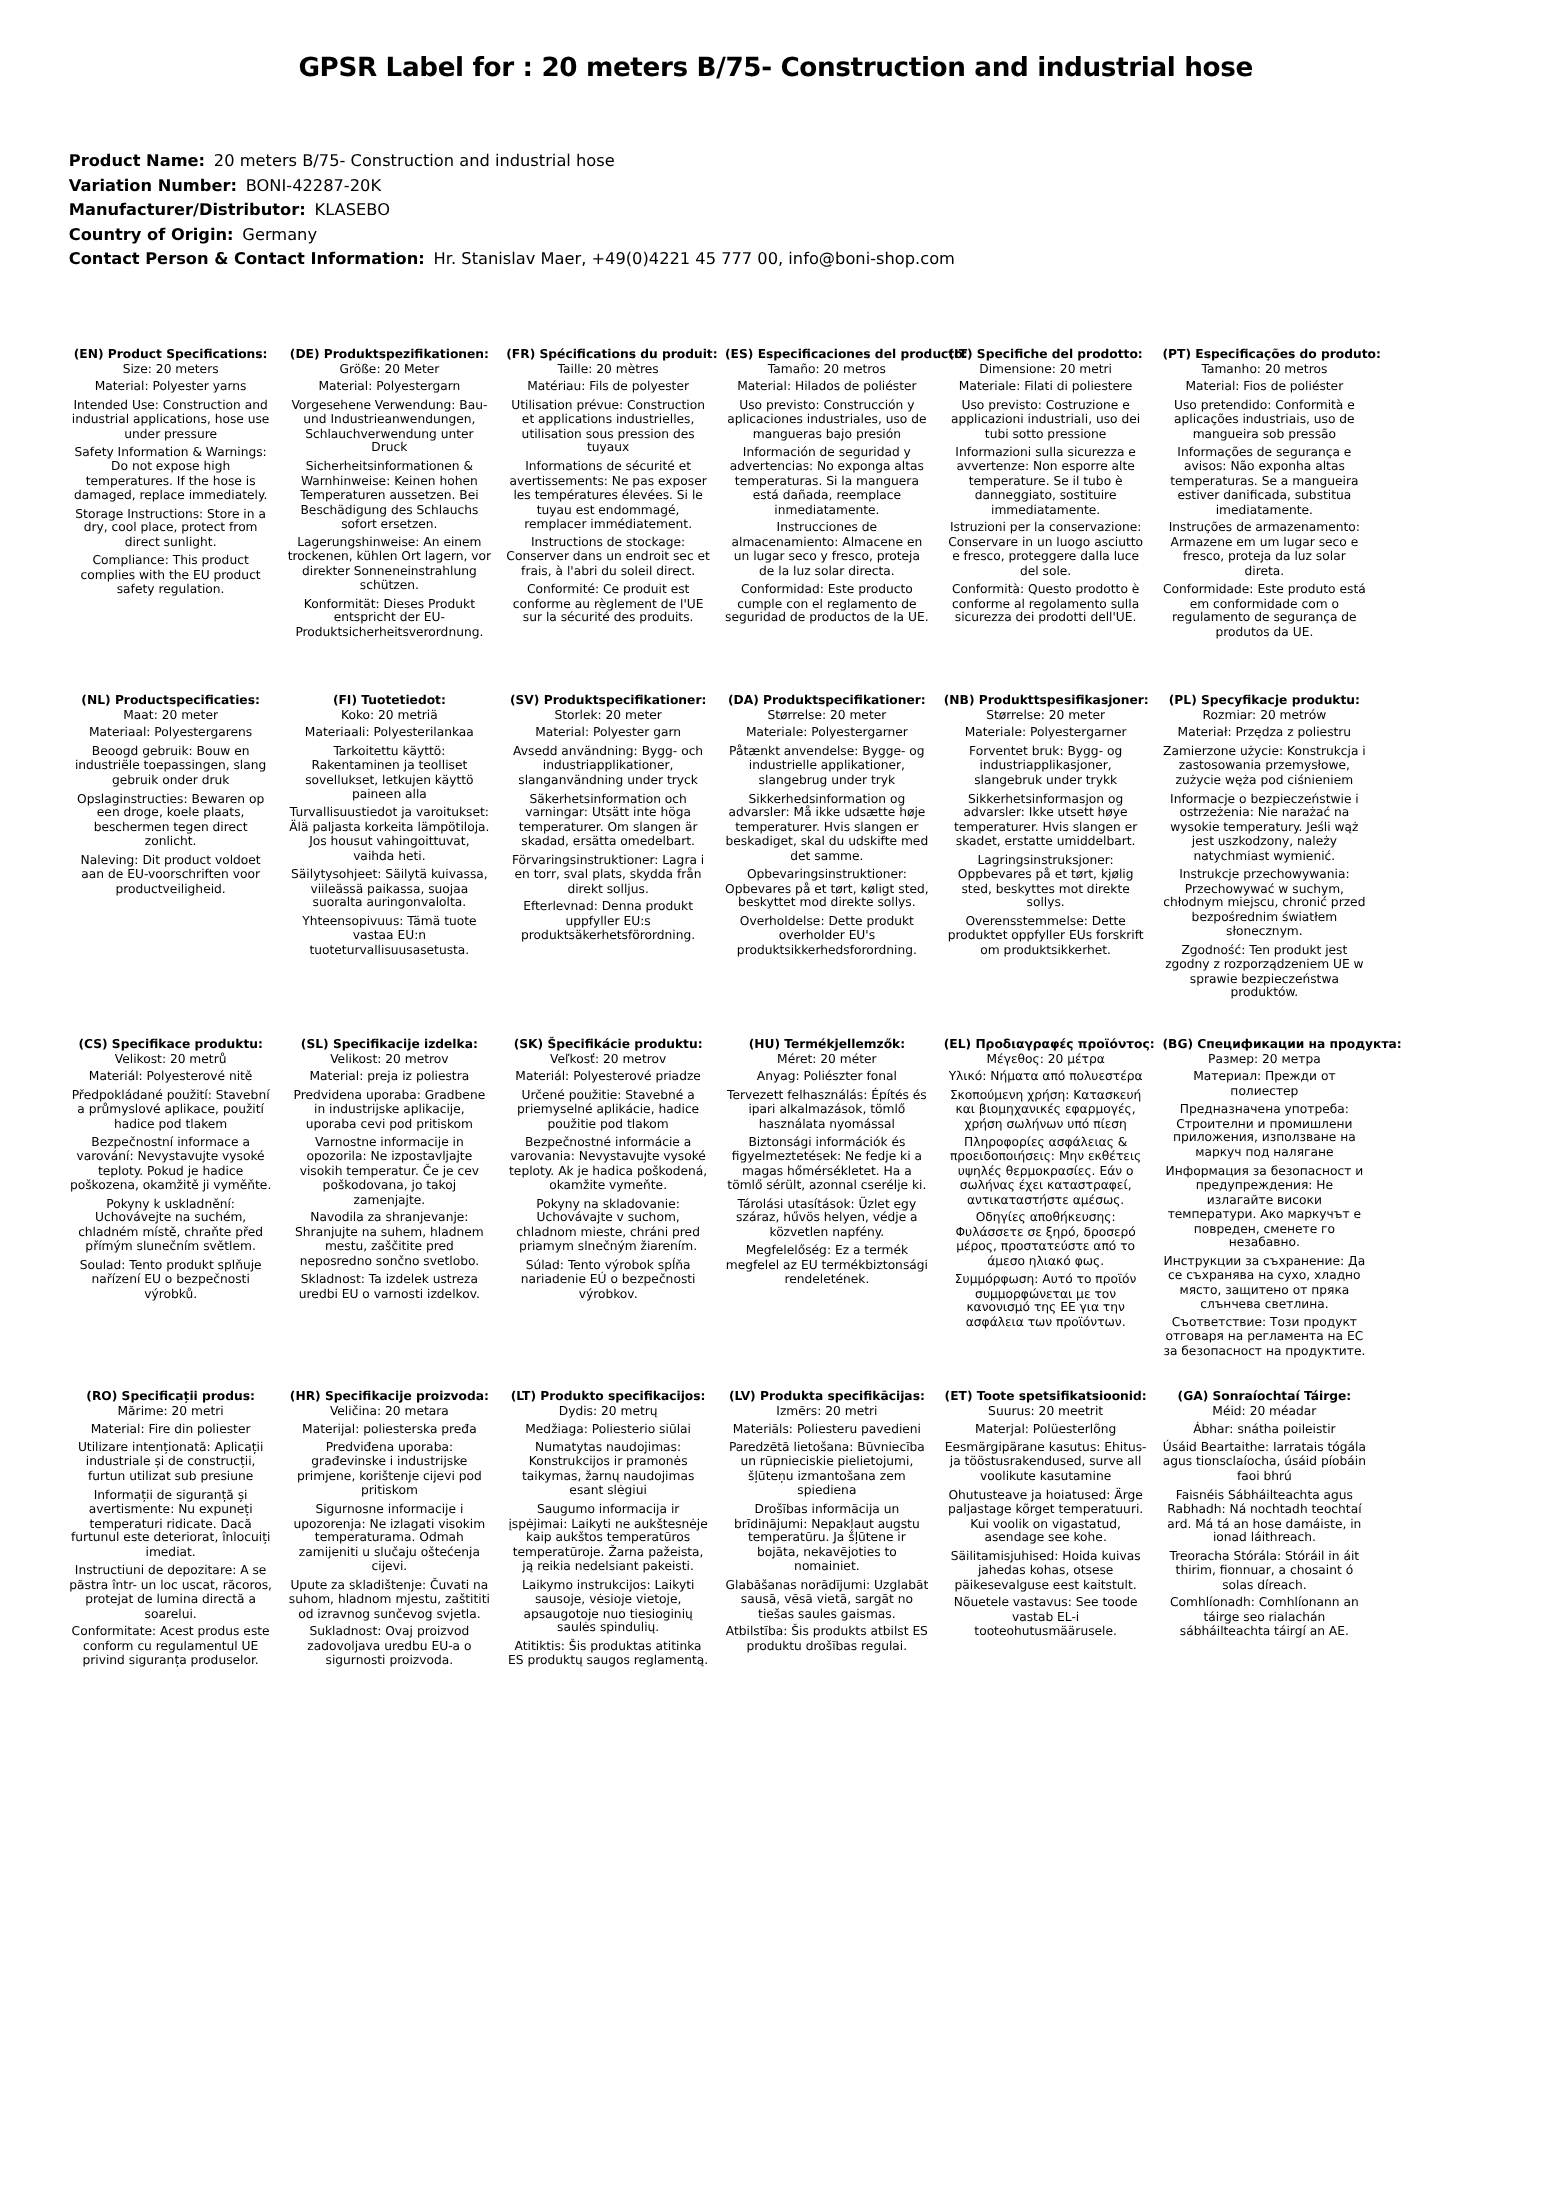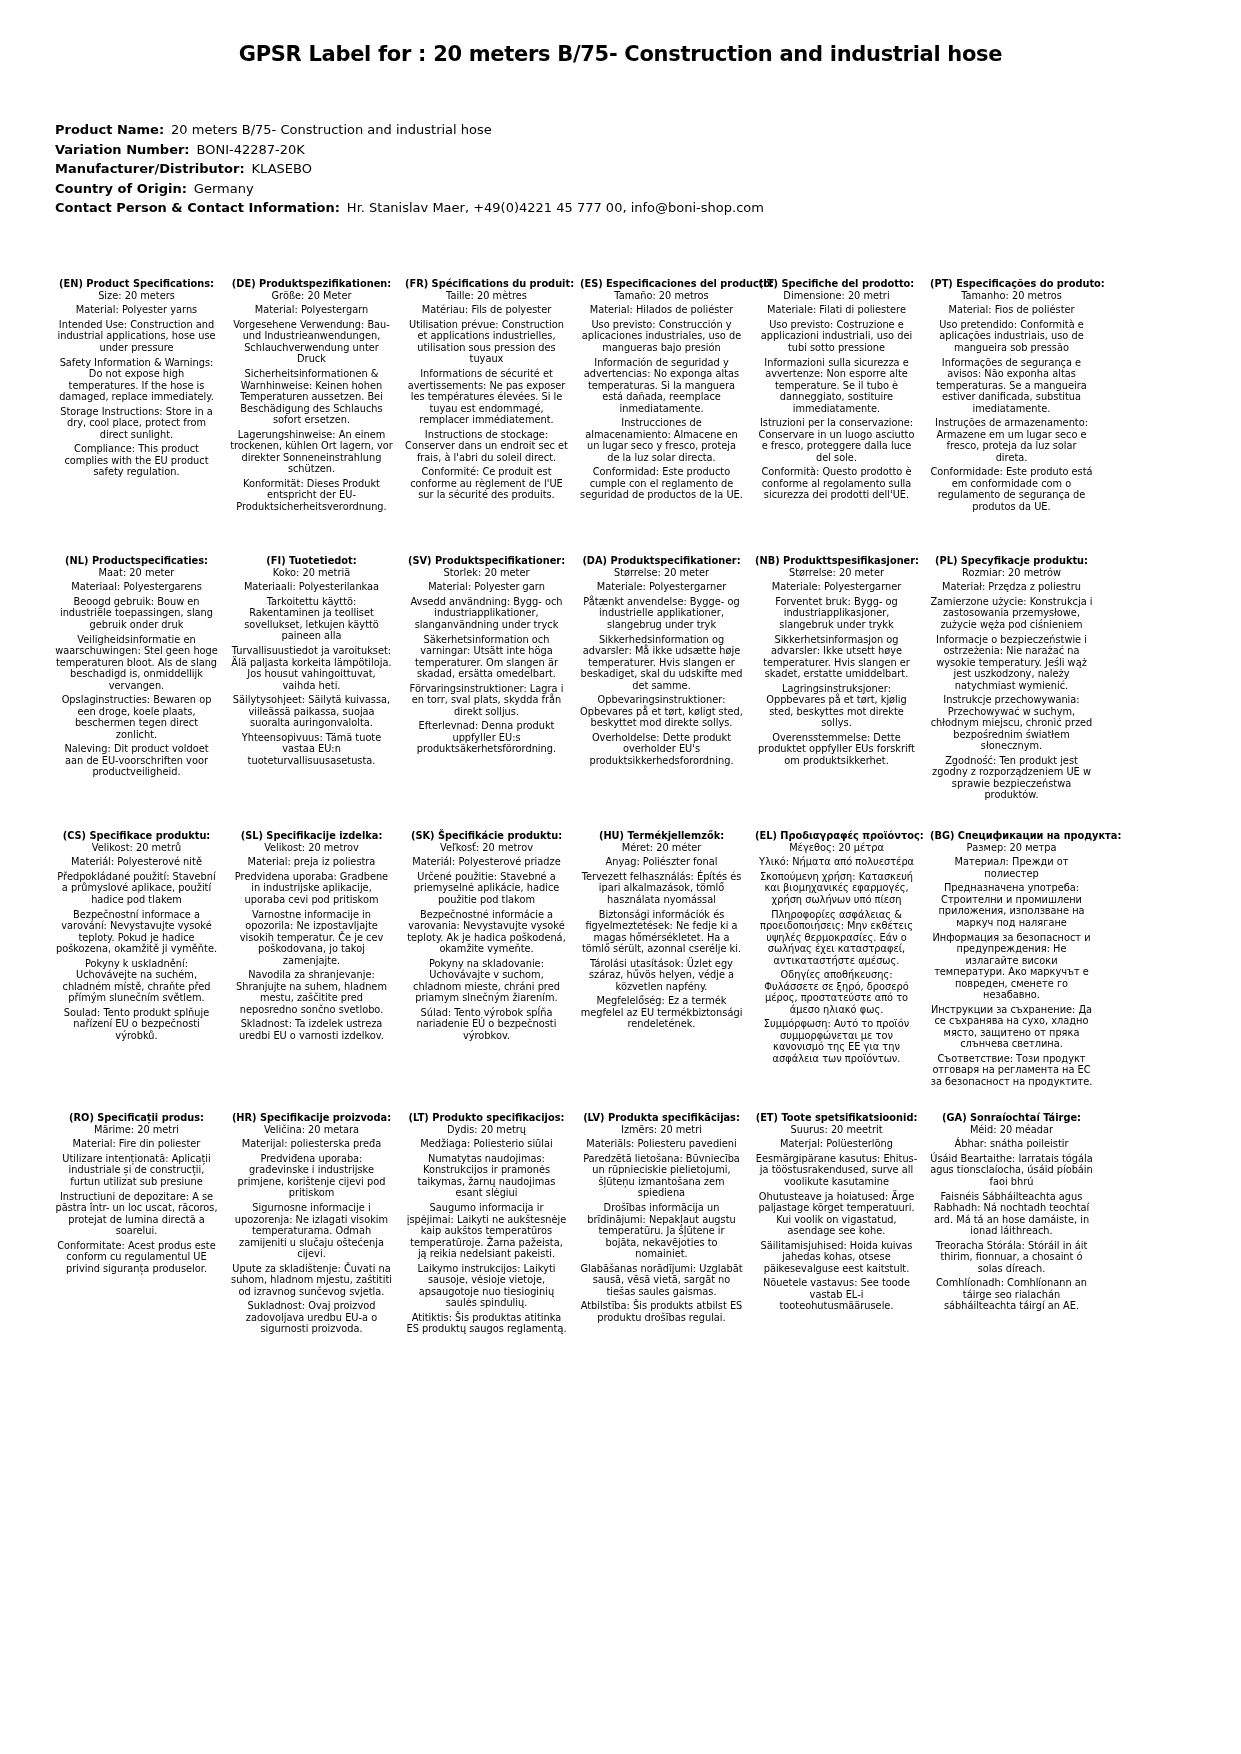--- a/index.html
+++ b/index.html
@@ -158,21 +158,20 @@
         <p>Informações de segurança e avisos: Não exponha altas temperaturas. Se a mangueira estiver danificada, substitua imediatamente.</p>
         <p>Instruções de armazenamento: Armazene em um lugar seco e fresco, proteja da luz solar direta.</p>
         <p>Conformidade: Este produto está em conformidade com o regulamento de segurança de produtos da UE.</p>
       </div>
 
   <div class="block">
     <div class="block-header">(NL) Productspecificaties:</div>
   <p>Maat: 20 meter</p>
         <p>Materiaal: Polyestergarens</p>
         <p>Beoogd gebruik: Bouw en industriële toepassingen, slang gebruik onder druk</p>
-        <p>Veiligheidsinformatie en waarschuwingen: Stel geen hoge temperaturen bloot. Als de slang beschadigd is, onmiddellijk vervangen.</p>
         <p>Opslaginstructies: Bewaren op een droge, koele plaats, beschermen tegen direct zonlicht.</p>
         <p>Naleving: Dit product voldoet aan de EU-voorschriften voor productveiligheid.</p>
       </div>
 
   <div class="block">
     <div class="block-header">(FI) Tuotetiedot:</div>
   <p>Koko: 20 metriä</p>
         <p>Materiaali: Polyesterilankaa</p>
         <p>Tarkoitettu käyttö: Rakentaminen ja teolliset sovellukset, letkujen käyttö paineen alla</p>
         <p>Turvallisuustiedot ja varoitukset: Älä paljasta korkeita lämpötiloja. Jos housut vahingoittuvat, vaihda heti.</p>
@@ -278,20 +277,21 @@
         <p>Информация за безопасност и предупреждения: Не излагайте високи температури. Ако маркучът е повреден, сменете го незабавно.</p>
         <p>Инструкции за съхранение: Да се съхранява на сухо, хладно място, защитено от пряка слънчева светлина.</p>
         <p>Съответствие: Този продукт отговаря на регламента на ЕС за безопасност на продуктите.</p>
       </div>
 
   <div class="block">
     <div class="block-header">(RO) Specificații produs:</div>
   <p>Mărime: 20 metri</p>
         <p>Material: Fire din poliester</p>
         <p>Utilizare intenționată: Aplicații industriale și de construcții, furtun utilizat sub presiune</p>
+        <p>Informații de siguranță și avertismente: Nu expuneți temperaturi ridicate. Dacă furtunul este deteriorat, înlocuiți imediat.</p>
         <p>Instructiuni de depozitare: A se păstra într- un loc uscat, răcoros, protejat de lumina directă a soarelui.</p>
         <p>Conformitate: Acest produs este conform cu regulamentul UE privind siguranța produselor.</p>
       </div>
 
   <div class="block">
     <div class="block-header">(HR) Specifikacije proizvoda:</div>
   <p>Veličina: 20 metara</p>
         <p>Materijal: poliesterska pređa</p>
         <p>Predviđena uporaba: građevinske i industrijske primjene, korištenje cijevi pod pritiskom</p>
         <p>Sigurnosne informacije i upozorenja: Ne izlagati visokim temperaturama. Odmah zamijeniti u slučaju oštećenja cijevi.</p>

